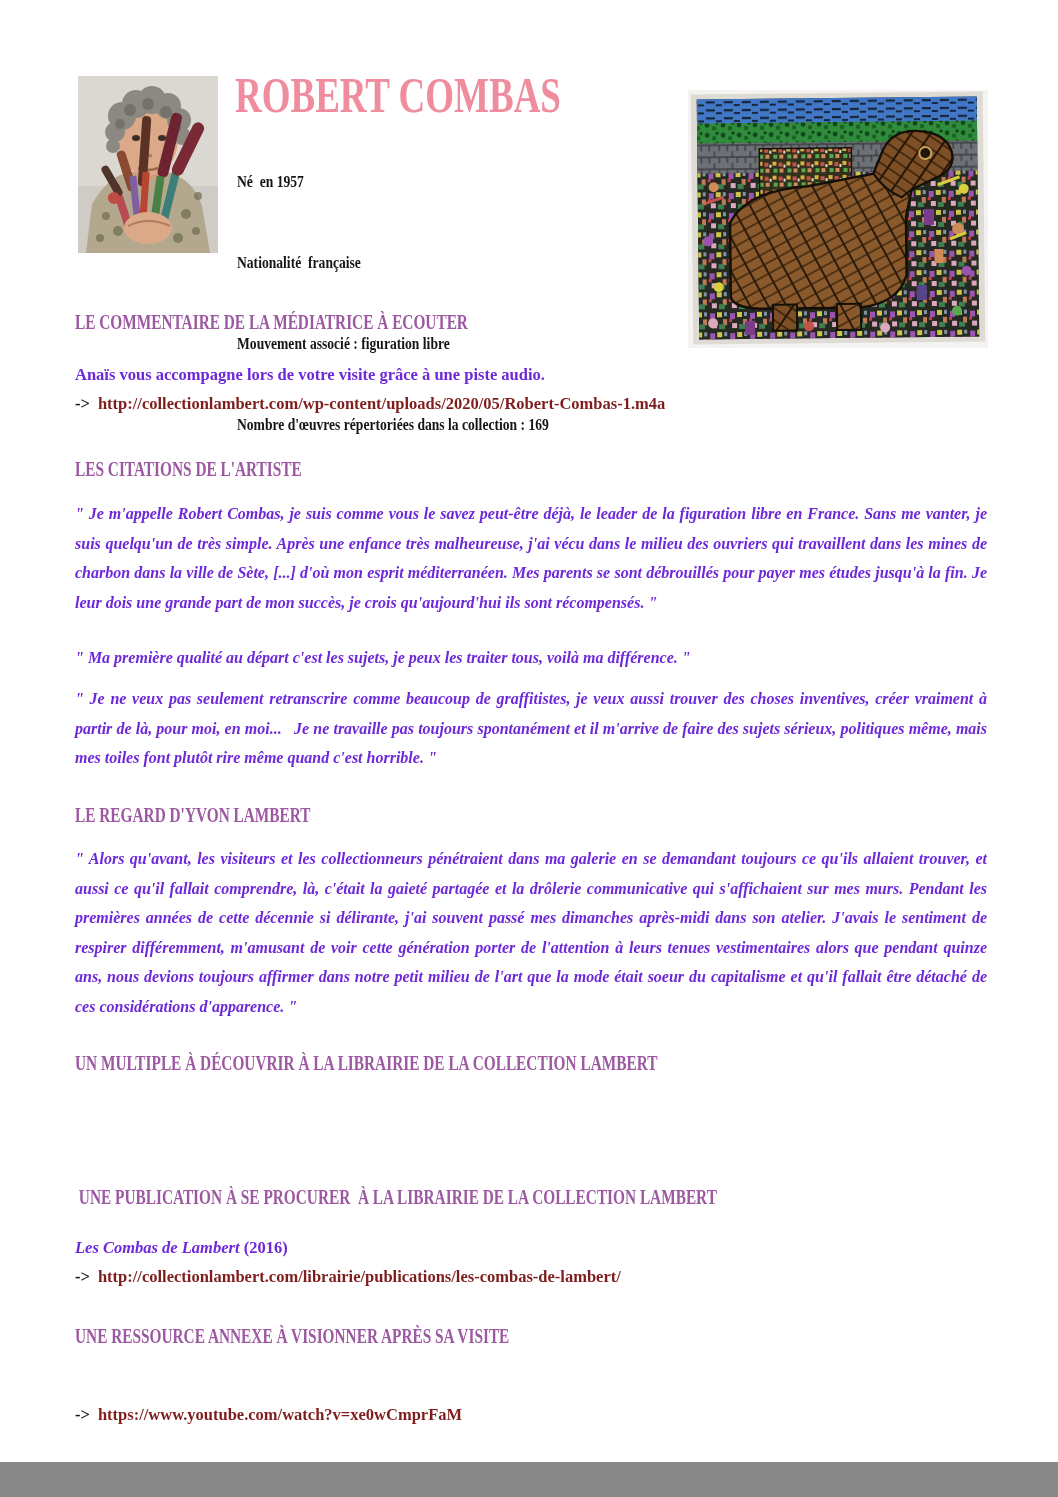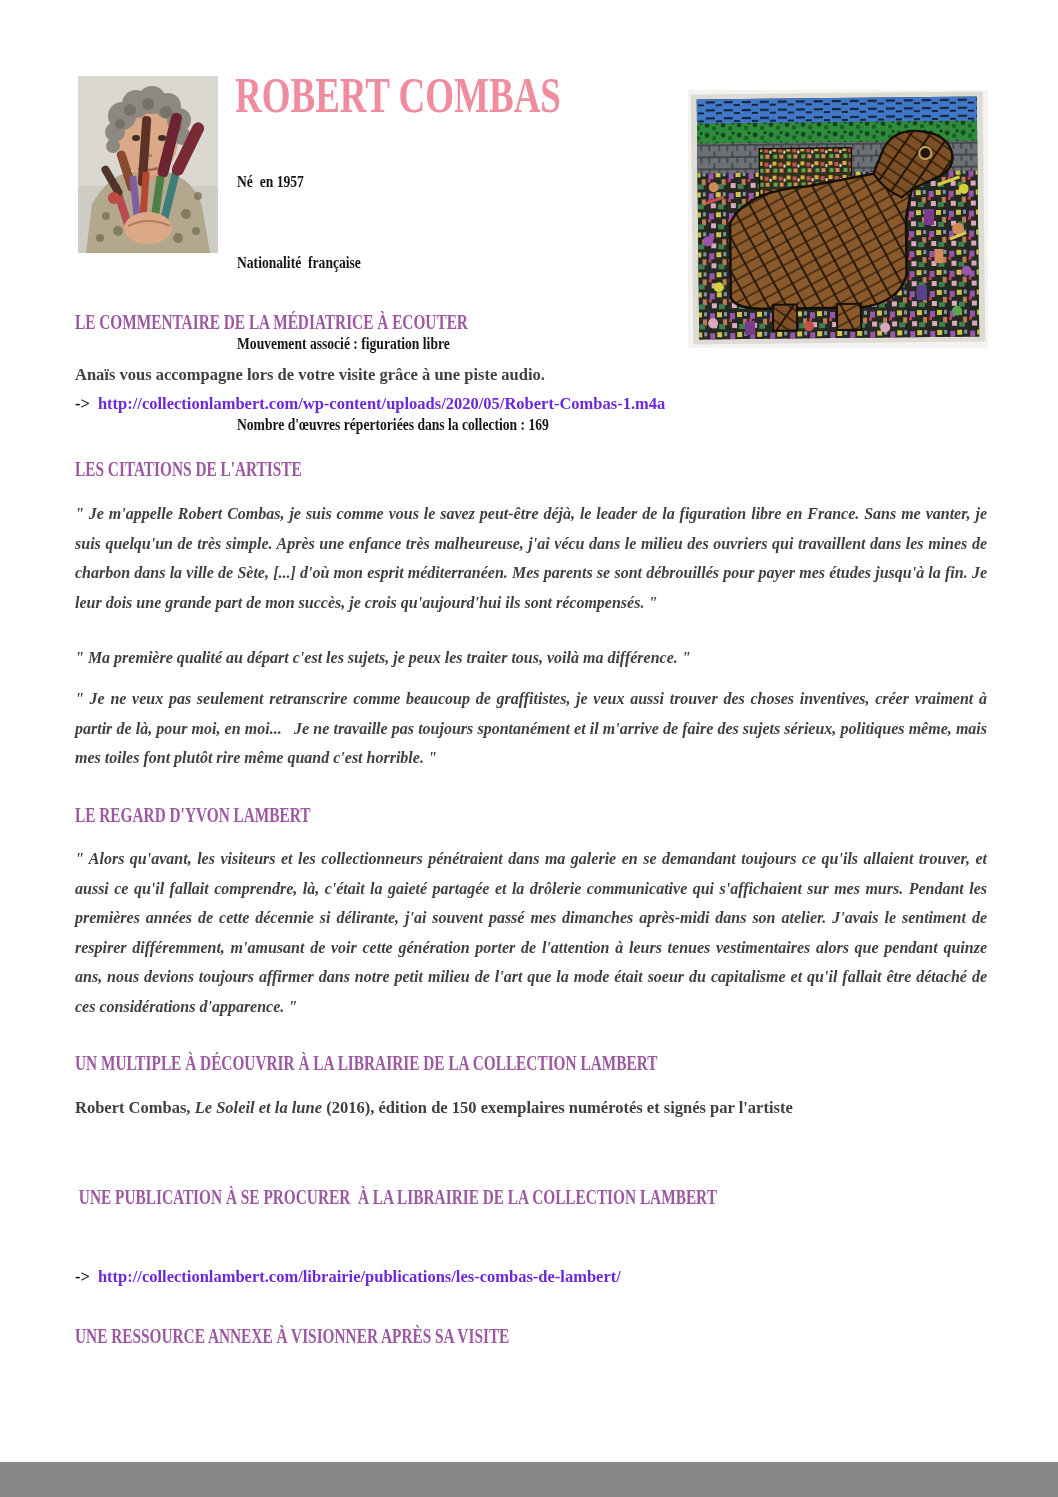--- a/index.html
+++ b/index.html
@@ -33,36 +33,36 @@
     position:absolute;left:75px;
     font-size:21px;font-weight:bold;line-height:1.1;
     color:#9c58a1;
     transform:scaleX(0.73);transform-origin:left top;
     white-space:pre;
   }
   
   .text-block{
     position:absolute;left:75px;width:912px;
     font-size:16.5px;font-weight:600;line-height:27px;
-    white-space:pre-wrap;color:#404040;
+    white-space:pre-wrap;color:#6d28d9;
   }
   .quote{
     font-style:italic;
     font-size:16px;line-height:29.5px;
     text-align:justify;
   }
   .nowrap{white-space:pre;width:auto;}
   .italic{font-style:italic;}
   .link-row{
     position:absolute;left:75px;
     font-size:16.5px;font-weight:bold;line-height:27px;
     white-space:pre;
   }
   .link-arrow{color:#111111;margin-right:8px;}
-  .green-link{color:#6d28d9;text-decoration:none;}
+  .green-link{color:#7f1d1d;text-decoration:none;}
 </style>
 </head>
 <body>
 
 <div class="page">
 
   <div class="portrait">
     <svg width="140" height="177" viewBox="0 0 140 177">
       <rect width="140" height="177" fill="#dbd8d2"></rect>
       <rect y="110" width="140" height="67" fill="#cfccc5"></rect>
@@ -230,20 +230,21 @@
 
   <div class="sec-h" style="top:458px">LES CITATIONS DE L'ARTISTE</div>
   <div class="text-block quote" style="top:499px">" Je m'appelle Robert Combas, je suis comme vous le savez peut-être déjà, le leader de la figuration libre en France. Sans me vanter, je suis quelqu'un de très simple. Après une enfance très malheureuse, j'ai vécu dans le milieu des ouvriers qui travaillent dans les mines de charbon dans la ville de Sète, [...] d'où mon esprit méditerranéen. Mes parents se sont débrouillés pour payer mes études jusqu'à la fin. Je leur dois une grande part de mon succès, je crois qu'aujourd'hui ils sont récompensés. "</div>
   <div class="text-block quote" style="top:643px">" Ma première qualité au départ c'est les sujets, je peux les traiter tous, voilà ma différence. "</div>
   <div class="text-block quote" style="top:684px">" Je ne veux pas seulement retranscrire comme beaucoup de graffitistes, je veux aussi trouver des choses inventives, créer vraiment à partir de là, pour moi, en moi...   Je ne travaille pas toujours spontanément et il m'arrive de faire des sujets sérieux, politiques même, mais mes toiles font plutôt rire même quand c'est horrible. "</div>
 
   <div class="sec-h" style="top:804px">LE REGARD D'YVON LAMBERT</div>
   <div class="text-block quote" style="top:844px">" Alors qu'avant, les visiteurs et les collectionneurs pénétraient dans ma galerie en se demandant toujours ce qu'ils allaient trouver, et aussi ce qu'il fallait comprendre, là, c'était la gaieté partagée et la drôlerie communicative qui s'affichaient sur mes murs. Pendant les premières années de cette décennie si délirante, j'ai souvent passé mes dimanches après-midi dans son atelier. J'avais le sentiment de respirer différemment, m'amusant de voir cette génération porter de l'attention à leurs tenues vestimentaires alors que pendant quinze ans, nous devions toujours affirmer dans notre petit milieu de l'art que la mode était soeur du capitalisme et qu'il fallait être détaché de ces considérations d'apparence. "</div>
 
   <div class="sec-h" style="top:1052px">UN MULTIPLE À DÉCOUVRIR À LA LIBRAIRIE DE LA COLLECTION LAMBERT</div>
-  <div class="text-block nowrap" style="top:1094px"><span>Robert Combas, </span><span class="italic">Le Soleil et la lune</span><span> (2016), édition de 150 exemplaires numérotés et signés par l'artiste</span></div>
 
   <div class="sec-h" style="top:1186px"> UNE PUBLICATION À SE PROCURER  À LA LIBRAIRIE DE LA COLLECTION LAMBERT</div>
+  <div class="text-block nowrap" style="top:1234px"><span class="italic">Les Combas de Lambert</span><span> (2016)</span></div>
   <div class="link-row" style="top:1263px"><span class="link-arrow">-&gt;</span><a href="#" class="green-link">http://collectionlambert.com/librairie/publications/les-combas-de-lambert/</a></div>
 
   <div class="sec-h" style="top:1325px">UNE RESSOURCE ANNEXE À VISIONNER APRÈS SA VISITE</div>
+  <div class="link-row" style="top:1401px"><span class="link-arrow">-&gt;</span><a href="#" class="green-link">https://www.youtube.com/watch?v=xe0wCmprFaM</a></div>
 
 </div>
 
 </body></html>

